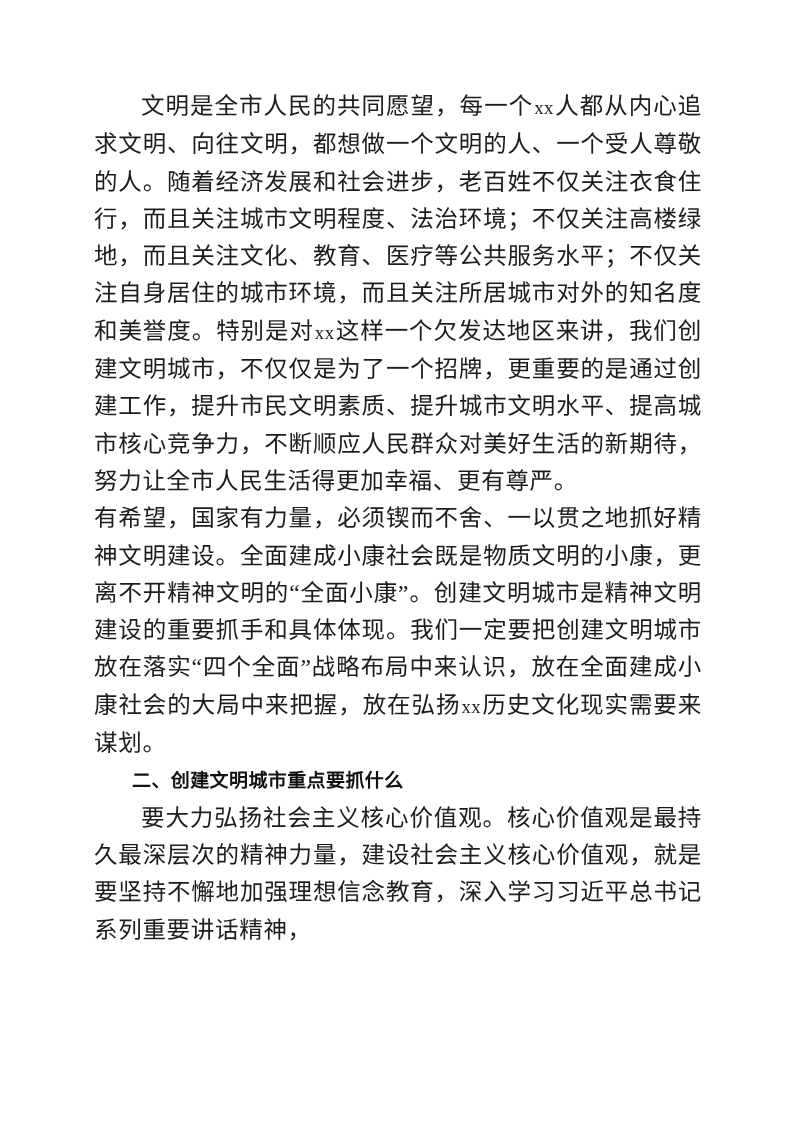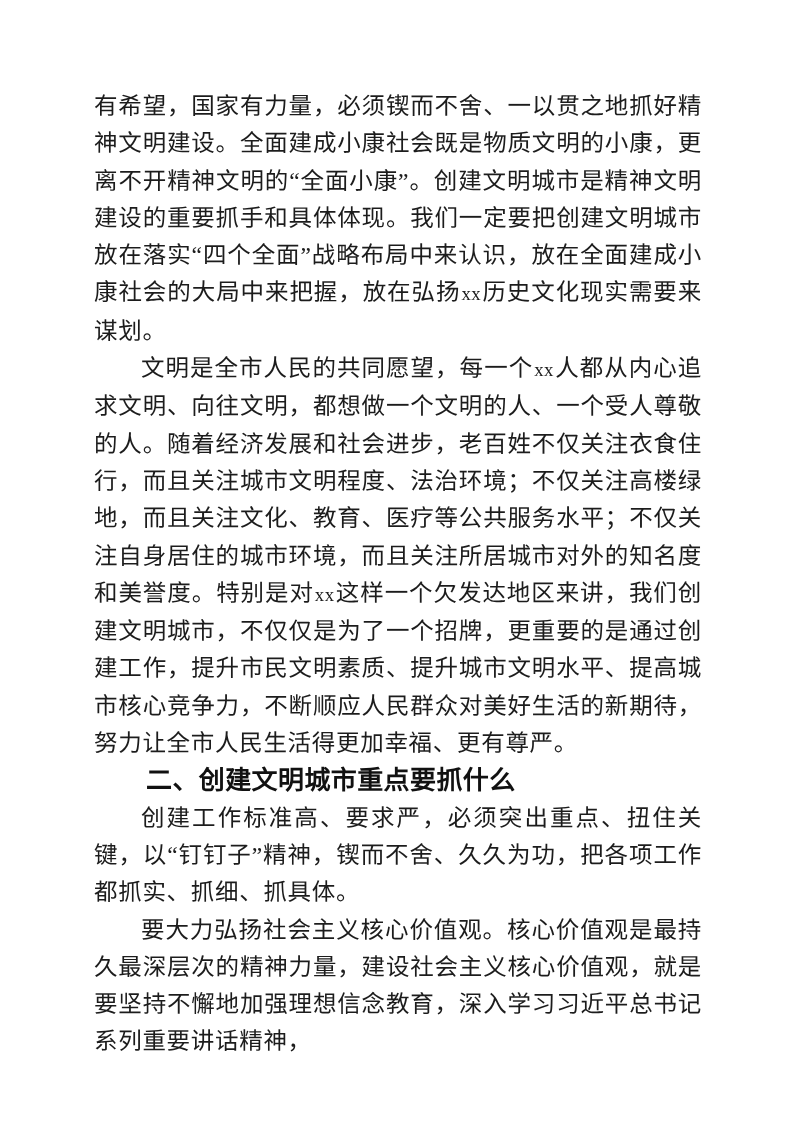--- a/index.html
+++ b/index.html
@@ -33,21 +33,21 @@
     text-justify: inter-ideograph;
     text-indent: 2em;
     margin: 0;
     letter-spacing: 0.7px;
     font-weight: 400;
     -webkit-font-smoothing: antialiased;
   }
   
   .heading {
     font-family: "Liberation Sans", "DejaVu Sans", sans-serif;
-    font-size: 26px;
+    font-size: 19px;
     line-height: 37.3px;
     color: #111111;
     font-weight: 700;
     text-indent: 2em;
     margin: 0;
     letter-spacing: 0.4px;
     text-align: left;
   }
   .latin {
     font-family: "Liberation Serif", "DejaVu Serif", serif;
@@ -55,25 +55,24 @@
     letter-spacing: 0.5px;
     padding: 0 1px;
   }
 </style>
 </head>
 <body>
 
 <div class="page">
   <div class="content">
 
+    <p class="para">文明是全市人民的共同愿望，每一个<span class="latin">xx</span>人都从内心追求文明、向往文明，都想做一个文明的人、一个受人尊敬的人。随着经济发展和社会进步，老百姓不仅关注衣食住行，而且关注城市文明程度、法治环境；不仅关注高楼绿地，而且关注文化、教育、医疗等公共服务水平；不仅关注自身居住的城市环境，而且关注所居城市对外的知名度和美誉度。特别是对<span class="latin">xx</span>这样一个欠发达地区来讲，我们创建文明城市，不仅仅是为了一个招牌，更重要的是通过创建工作，提升市民文明素质、提升城市文明水平、提高城市核心竞争力，不断顺应人民群众对美好生活的新期待，努力让全市人民生活得更加幸福、更有尊严。</p>
+
     <p class="para" style="text-indent:0;">有希望，国家有力量，必须锲而不舍、一以贯之地抓好精神文明建设。全面建成小康社会既是物质文明的小康，更离不开精神文明的“全面小康”。创建文明城市是精神文明建设的重要抓手和具体体现。我们一定要把创建文明城市放在落实“四个全面”战略布局中来认识，放在全面建成小康社会的大局中来把握，放在弘扬<span class="latin">xx</span>历史文化现实需要来谋划。</p>
-
-    <p class="para">文明是全市人民的共同愿望，每一个<span class="latin">xx</span>人都从内心追求文明、向往文明，都想做一个文明的人、一个受人尊敬的人。随着经济发展和社会进步，老百姓不仅关注衣食住行，而且关注城市文明程度、法治环境；不仅关注高楼绿地，而且关注文化、教育、医疗等公共服务水平；不仅关注自身居住的城市环境，而且关注所居城市对外的知名度和美誉度。特别是对<span class="latin">xx</span>这样一个欠发达地区来讲，我们创建文明城市，不仅仅是为了一个招牌，更重要的是通过创建工作，提升市民文明素质、提升城市文明水平、提高城市核心竞争力，不断顺应人民群众对美好生活的新期待，努力让全市人民生活得更加幸福、更有尊严。</p>
 
 
     <p class="heading">二、创建文明城市重点要抓什么</p>
 
-    <p class="para">创建工作标准高、要求严，必须突出重点、扭住关键，以“钉钉子”精神，锲而不舍、久久为功，把各项工作都抓实、抓细、抓具体。</p>
 
     <p class="para">要大力弘扬社会主义核心价值观。核心价值观是最持久最深层次的精神力量，建设社会主义核心价值观，就是要坚持不懈地加强理想信念教育，深入学习习近平总书记系列重要讲话精神，</p>
 
   </div>
 </div>
 
 </body></html>

